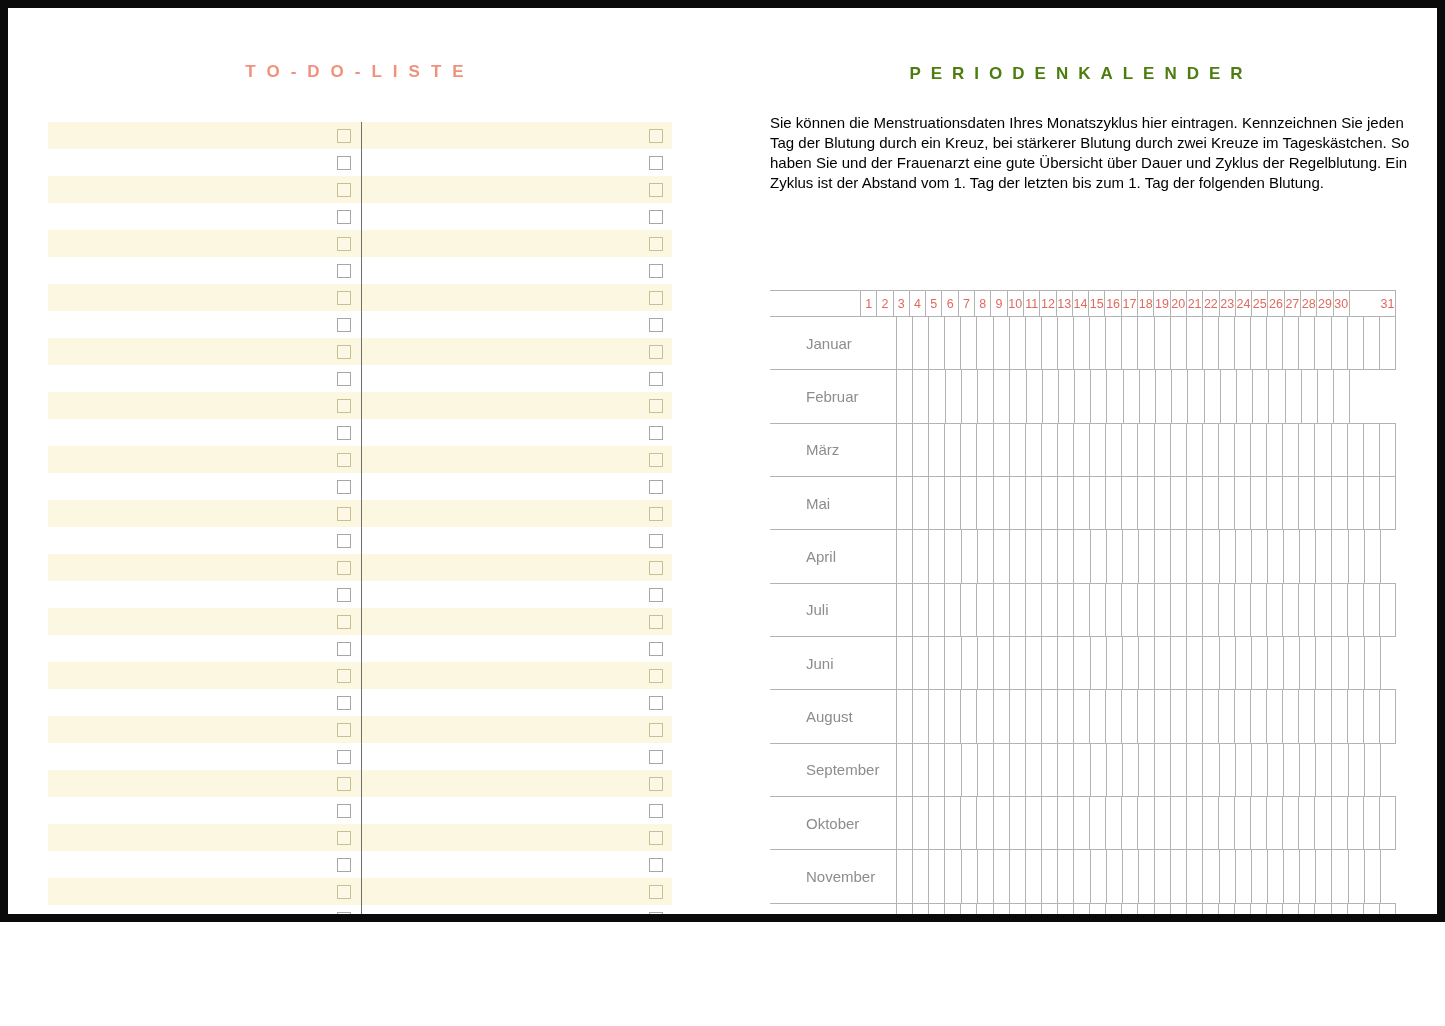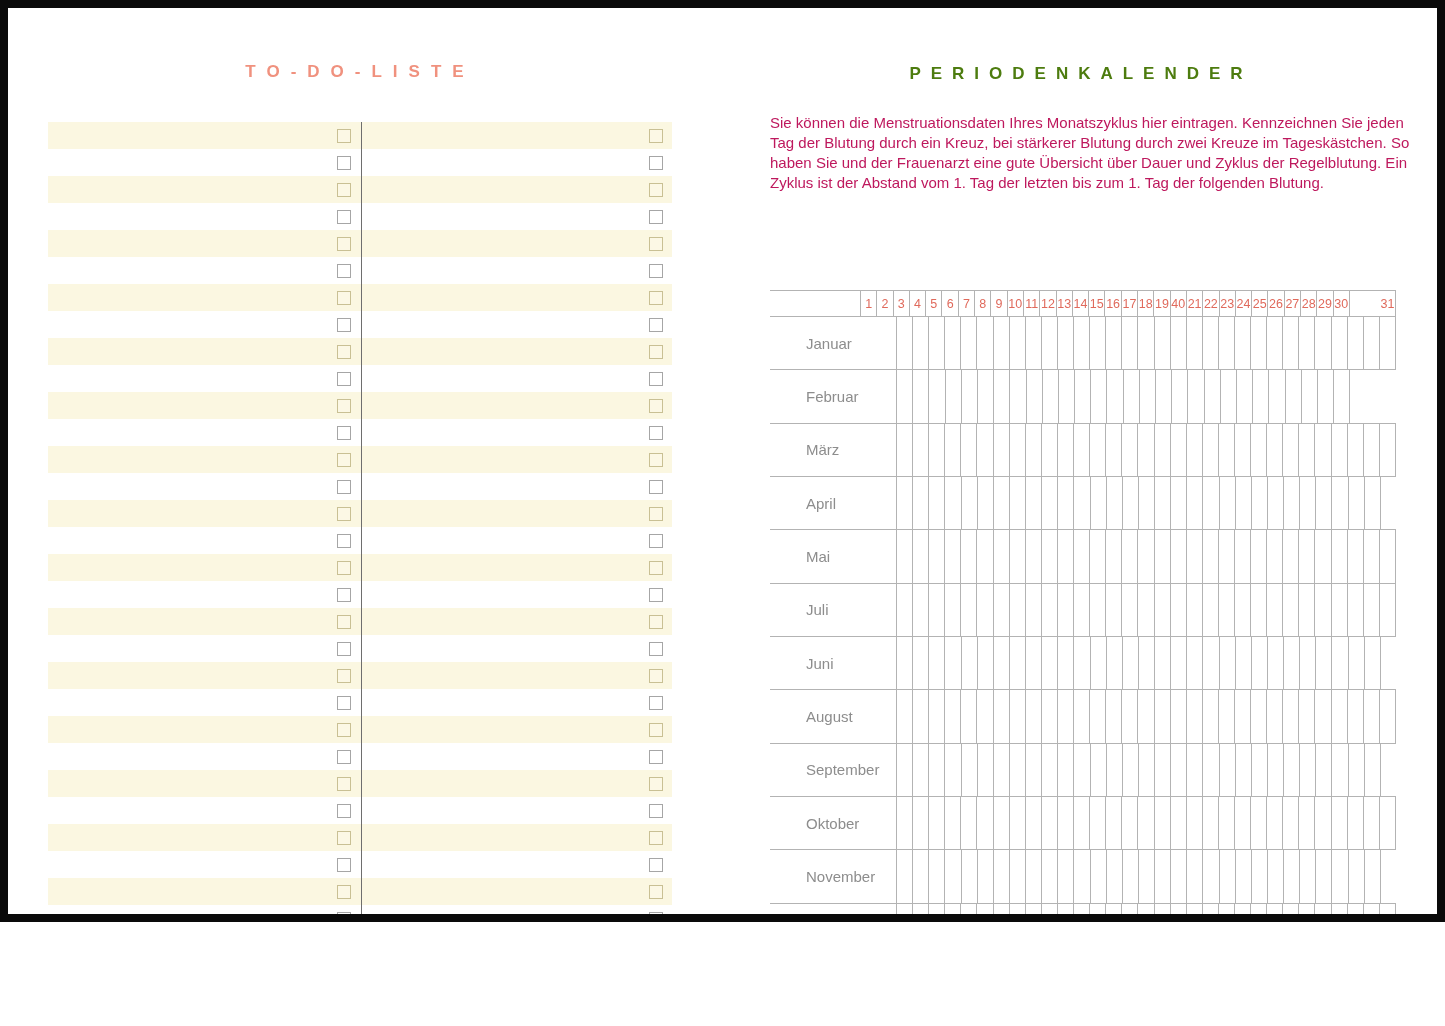--- a/index.html
+++ b/index.html
@@ -36,21 +36,21 @@
   }
 
   
   .period-title{
     position:absolute;left:756px;top:64px;width:650px;margin:0;
     text-align:center;font-size:17px;font-weight:bold;
     letter-spacing:10px;color:#4d7c0f;
   }
   .period-intro{
     position:absolute;left:770px;top:113px;width:648px;margin:0;
-    font-size:15px;line-height:20px;color:#be185d;
+    font-size:15px;line-height:20px;color:#000000;
   }
   .calendar{position:absolute;left:770px;top:290px;width:626px;}
   .cal-header{
     display:flex;height:27px;
     border-top:1px solid #b3b3b3;border-bottom:1px solid #b3b3b3;
     box-sizing:border-box;
   }
   .cal-label-spacer{width:90px;}
   .cal-days{flex:1;display:flex;}
   .cal-day{
@@ -352,21 +352,21 @@
             <div class="cal-day">10</div>
             <div class="cal-day">11</div>
             <div class="cal-day">12</div>
             <div class="cal-day">13</div>
             <div class="cal-day">14</div>
             <div class="cal-day">15</div>
             <div class="cal-day">16</div>
             <div class="cal-day">17</div>
             <div class="cal-day">18</div>
             <div class="cal-day">19</div>
-            <div class="cal-day">40</div>
+            <div class="cal-day">20</div>
             <div class="cal-day">21</div>
             <div class="cal-day">22</div>
             <div class="cal-day">23</div>
             <div class="cal-day">24</div>
             <div class="cal-day">25</div>
             <div class="cal-day">26</div>
             <div class="cal-day">27</div>
             <div class="cal-day">28</div>
             <div class="cal-day">29</div>
             <div class="cal-day">30</div>
@@ -476,20 +476,56 @@
               <div class="cal-cell"></div>
               <div class="cal-cell"></div>
               <div class="cal-cell"></div>
               <div class="cal-cell"></div>
               <div class="cal-cell"></div>
               <div class="cal-cell"></div>
               <div class="cal-cell last"></div>
             </div>
           </div>
           <div class="cal-row">
+            <div class="cal-month-label">Mai</div>
+            <div class="cal-cells">
+              <div class="cal-cell"></div>
+              <div class="cal-cell"></div>
+              <div class="cal-cell"></div>
+              <div class="cal-cell"></div>
+              <div class="cal-cell"></div>
+              <div class="cal-cell"></div>
+              <div class="cal-cell"></div>
+              <div class="cal-cell"></div>
+              <div class="cal-cell"></div>
+              <div class="cal-cell"></div>
+              <div class="cal-cell"></div>
+              <div class="cal-cell"></div>
+              <div class="cal-cell"></div>
+              <div class="cal-cell"></div>
+              <div class="cal-cell"></div>
+              <div class="cal-cell"></div>
+              <div class="cal-cell"></div>
+              <div class="cal-cell"></div>
+              <div class="cal-cell"></div>
+              <div class="cal-cell"></div>
+              <div class="cal-cell"></div>
+              <div class="cal-cell"></div>
+              <div class="cal-cell"></div>
+              <div class="cal-cell"></div>
+              <div class="cal-cell"></div>
+              <div class="cal-cell"></div>
+              <div class="cal-cell"></div>
+              <div class="cal-cell"></div>
+              <div class="cal-cell"></div>
+              <div class="cal-cell"></div>
+              <div class="cal-cell last"></div>
+            </div>
+          </div>
+          <div class="cal-row">
             <div class="cal-month-label">April</div>
             <div class="cal-cells">
               <div class="cal-cell"></div>
               <div class="cal-cell"></div>
               <div class="cal-cell"></div>
               <div class="cal-cell"></div>
               <div class="cal-cell"></div>
               <div class="cal-cell"></div>
               <div class="cal-cell"></div>
               <div class="cal-cell"></div>
@@ -509,56 +545,20 @@
               <div class="cal-cell"></div>
               <div class="cal-cell"></div>
               <div class="cal-cell"></div>
               <div class="cal-cell"></div>
               <div class="cal-cell"></div>
               <div class="cal-cell"></div>
               <div class="cal-cell"></div>
               <div class="cal-cell"></div>
               <div class="cal-cell last"></div>
               <div class="cal-cell off"></div>
-            </div>
-          </div>
-          <div class="cal-row">
-            <div class="cal-month-label">Mai</div>
-            <div class="cal-cells">
-              <div class="cal-cell"></div>
-              <div class="cal-cell"></div>
-              <div class="cal-cell"></div>
-              <div class="cal-cell"></div>
-              <div class="cal-cell"></div>
-              <div class="cal-cell"></div>
-              <div class="cal-cell"></div>
-              <div class="cal-cell"></div>
-              <div class="cal-cell"></div>
-              <div class="cal-cell"></div>
-              <div class="cal-cell"></div>
-              <div class="cal-cell"></div>
-              <div class="cal-cell"></div>
-              <div class="cal-cell"></div>
-              <div class="cal-cell"></div>
-              <div class="cal-cell"></div>
-              <div class="cal-cell"></div>
-              <div class="cal-cell"></div>
-              <div class="cal-cell"></div>
-              <div class="cal-cell"></div>
-              <div class="cal-cell"></div>
-              <div class="cal-cell"></div>
-              <div class="cal-cell"></div>
-              <div class="cal-cell"></div>
-              <div class="cal-cell"></div>
-              <div class="cal-cell"></div>
-              <div class="cal-cell"></div>
-              <div class="cal-cell"></div>
-              <div class="cal-cell"></div>
-              <div class="cal-cell"></div>
-              <div class="cal-cell last"></div>
             </div>
           </div>
           <div class="cal-row">
             <div class="cal-month-label">Juli</div>
             <div class="cal-cells">
               <div class="cal-cell"></div>
               <div class="cal-cell"></div>
               <div class="cal-cell"></div>
               <div class="cal-cell"></div>
               <div class="cal-cell"></div>

